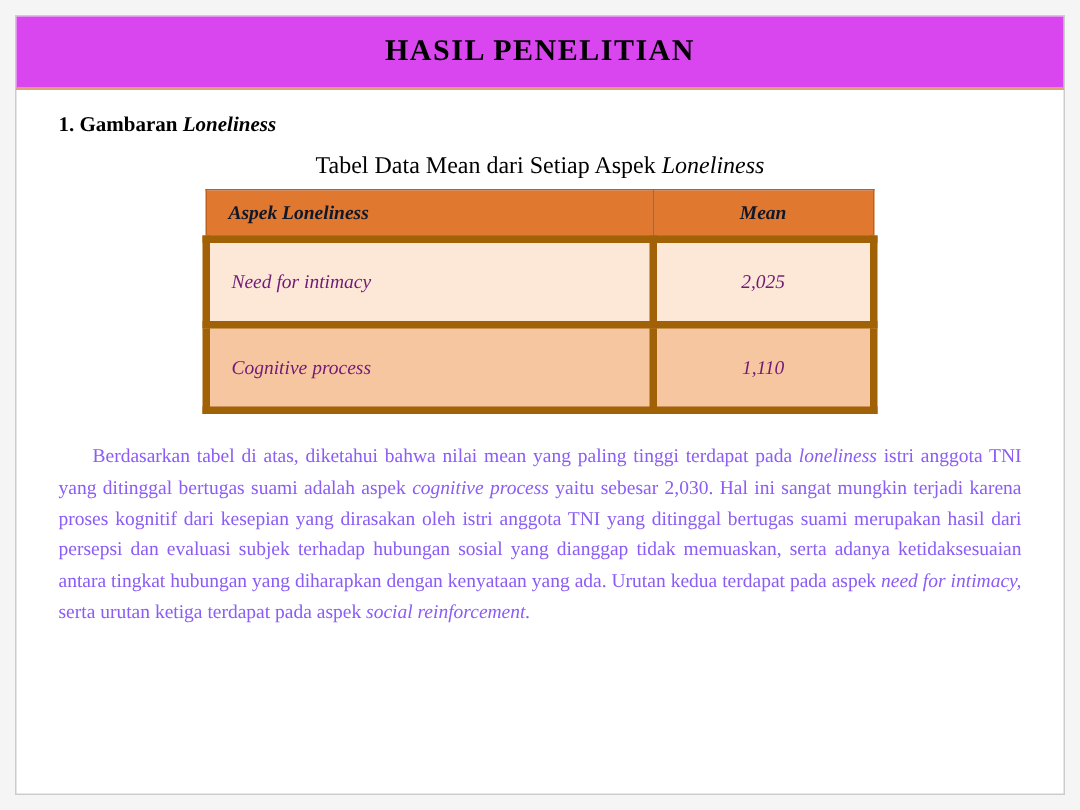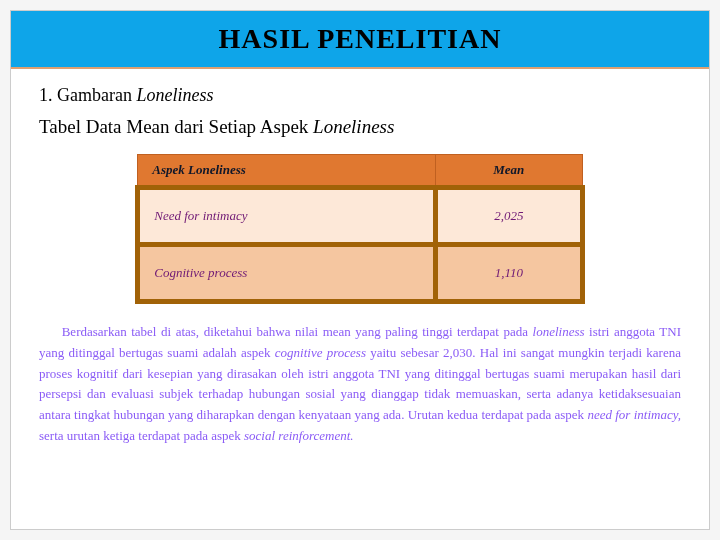--- a/index.html
+++ b/index.html
@@ -21,48 +21,49 @@
 
     .slide-container {
       width: 700px;
       min-height: 520px;
       background: #fff;
       border: 1px solid #ccc;
       padding: 0 0 20px 0;
     }
 
     .slide-header {
-      background: #0ea5e9;
+      background: #d946ef;
       text-align: center;
       padding: 12px 20px;
-      font-size: 28px;
+      font-size: 20px;
       font-weight: bold;
       letter-spacing: 1px;
       border-bottom: 2px solid #e0a070;
       color: #000;
     }
 
     .slide-body {
       padding: 16px 28px 10px 28px;
     }
 
     .section-title {
-      font-size: 18px;
-      font-weight: normal;
+      font-size: 14px;
+      font-weight: bold;
       margin-bottom: 10px;
       color: #000;
     }
 
     .section-title em {
       font-style: italic;
     }
 
     .table-caption {
-      font-size: 19px;
-      margin-bottom: 16px;
+      text-align: center;
+      font-size: 16px;
+      margin-bottom: 6px;
       color: #000;
     }
 
     .table-caption em {
       font-style: italic;
     }
 
     .data-table {
       width: 70%;
       margin: 0 auto 18px auto;

